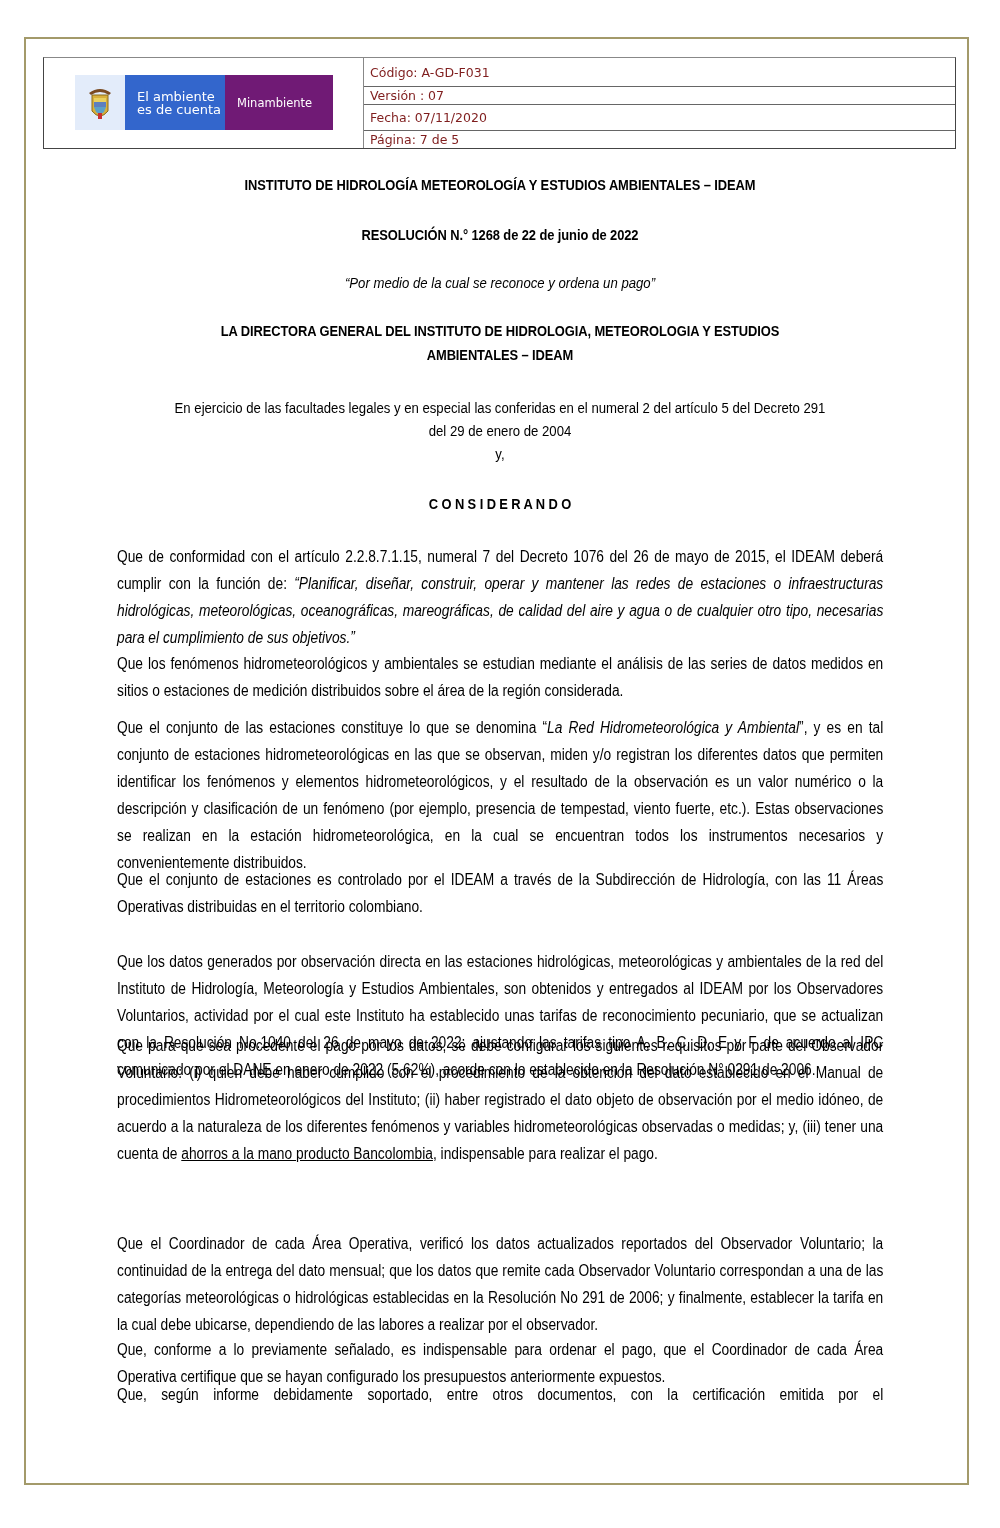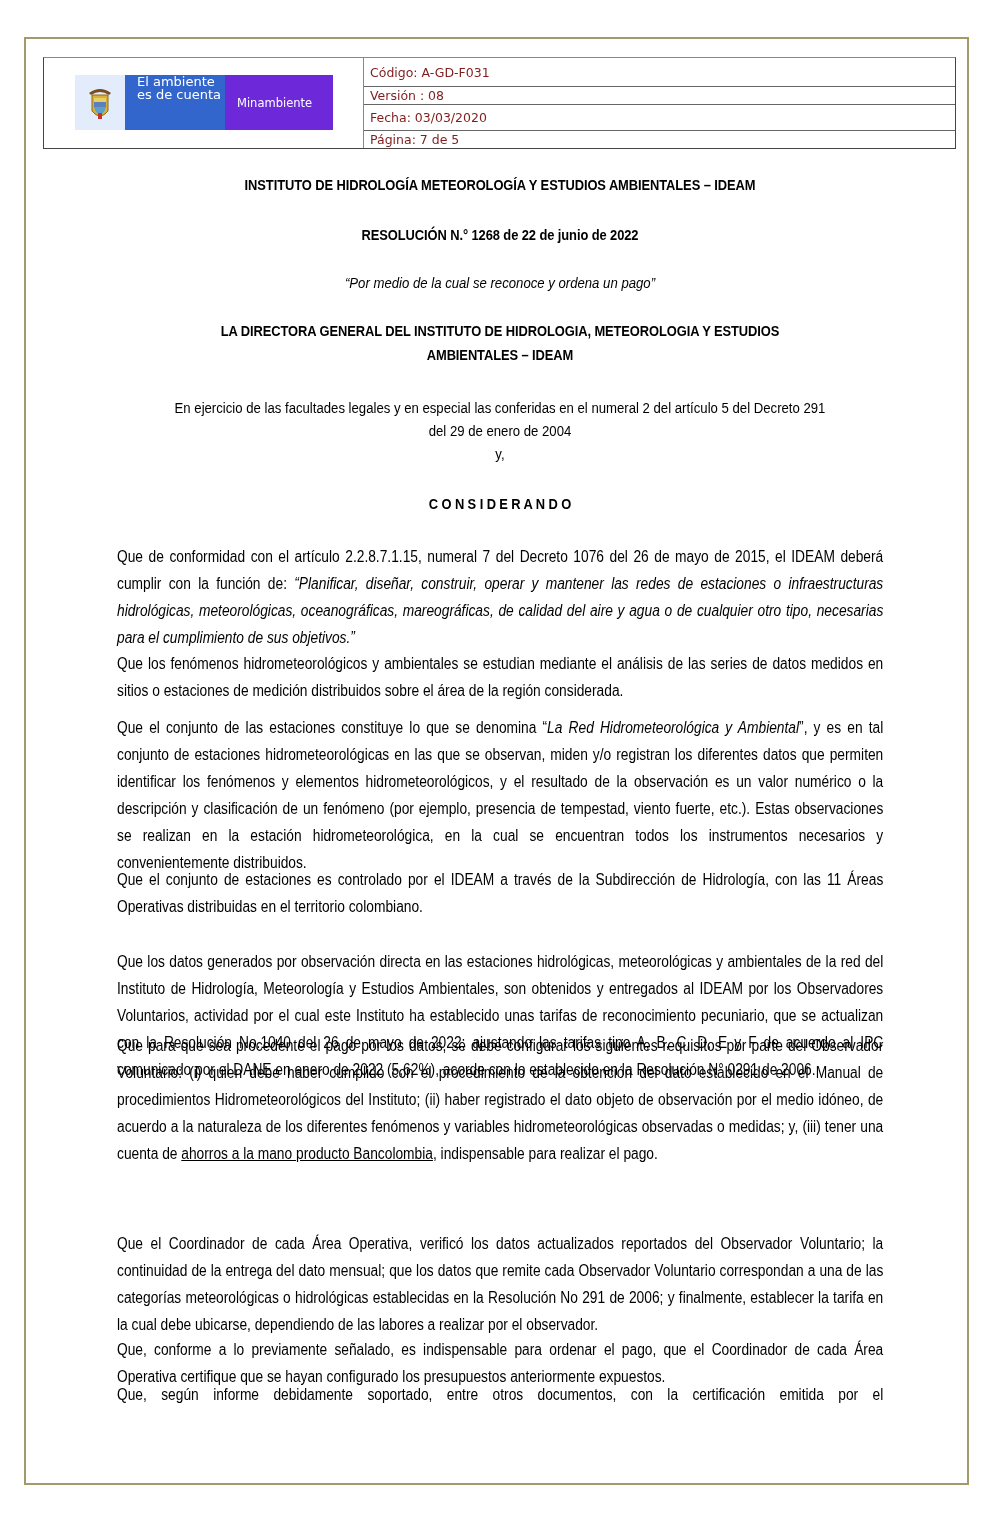--- a/index.html
+++ b/index.html
@@ -13,22 +13,22 @@
   .hdr-title { width: 385px; border-right: 1px solid #888; display: flex; align-items: center;
                justify-content: center; font-family: "DejaVu Sans", sans-serif; font-weight: bold;
                font-size: 12.5px; padding-top: 2px; box-sizing: border-box; }
   .hdr-meta { flex: 1; display: flex; flex-direction: column; }
   .meta-row { font-family: "DejaVu Sans", sans-serif; font-size: 12.5px; color: #7f1d1d; padding-left: 6px;
               display: flex; align-items: center; border-bottom: 1px solid #666; box-sizing: border-box; }
   .meta-row:last-child { border-bottom: none; }
   .logo { position: absolute; left: 31px; top: 17px; height: 55px; width: 258px; display: flex; }
   .logo-shield { width: 50px; background: #e3ecfa; display: flex; align-items: center; justify-content: center; }
   .logo-mid { width: 100px; background: #3366cc; color: #fff; font-family: "DejaVu Sans", sans-serif;
-              font-size: 13px; line-height: 13px; display: flex; flex-direction: column; padding-left: 12px; box-sizing: border-box; }
-  .logo-right { flex: 1; background: #6d28d9; color: #fff; font-family: "DejaVu Sans", sans-serif;
+              font-size: 13px; line-height: 13px; display: flex; flex-direction: column; justify-content: center; padding-left: 12px; box-sizing: border-box; }
+  .logo-right { flex: 1; background: #701a75; color: #fff; font-family: "DejaVu Sans", sans-serif;
                 font-size: 11.5px; display: flex; align-items: center; padding-left: 12px; box-sizing: border-box; }
   .center { position: absolute; left: 100px; width: 800px; text-align: center; }
   .h-bold { font-weight: bold; font-size: 15px; transform: scaleX(0.86); transform-origin: center; letter-spacing: -0.1px; }
   .italic { font-style: italic; }
   .body-text { font-size: 15.3px; line-height: 22.5px; transform: scaleX(0.86); transform-origin: center; }
   .para { position: absolute; left: 117px; width: 766px; text-align: justify; font-size: 16px;
           line-height: 27px; }
   .para-inner { width: 891px; transform: scaleX(0.86); transform-origin: left top; text-align: justify; text-align-last: left; }
   .u { text-decoration: underline; }
 </style>
@@ -52,22 +52,22 @@
       </div>
       <div class="logo-mid">
         <span>El ambiente</span>
         <span>es de cuenta</span>
       </div>
       <div class="logo-right">Minambiente</div>
     </div>
   </div>
   <div class="hdr-meta">
     <div class="meta-row" style="height:29px">Código: A-GD-F031</div>
-    <div class="meta-row" style="height:18px">Versión : 08</div>
-    <div class="meta-row" style="height:26px">Fecha:  03/03/2020</div>
+    <div class="meta-row" style="height:18px">Versión : 07</div>
+    <div class="meta-row" style="height:26px">Fecha:  07/11/2020</div>
     <div class="meta-row" style="height:17px">Página: 7 de 5</div>
   </div>
 </div>
 
 <div class="center h-bold" style="top:176px">INSTITUTO DE HIDROLOGÍA METEOROLOGÍA Y ESTUDIOS AMBIENTALES – IDEAM</div>
 <div class="center h-bold" style="top:226px">RESOLUCIÓN N.° 1268 de 22 de junio de 2022</div>
 <div class="center body-text italic" style="top:272px">“Por medio de la cual se reconoce y ordena un pago”</div>
 
 <div class="center h-bold" style="top:322px">LA DIRECTORA GENERAL DEL INSTITUTO DE HIDROLOGIA, METEOROLOGIA Y ESTUDIOS</div>
 <div class="center h-bold" style="top:346px">AMBIENTALES – IDEAM</div>

